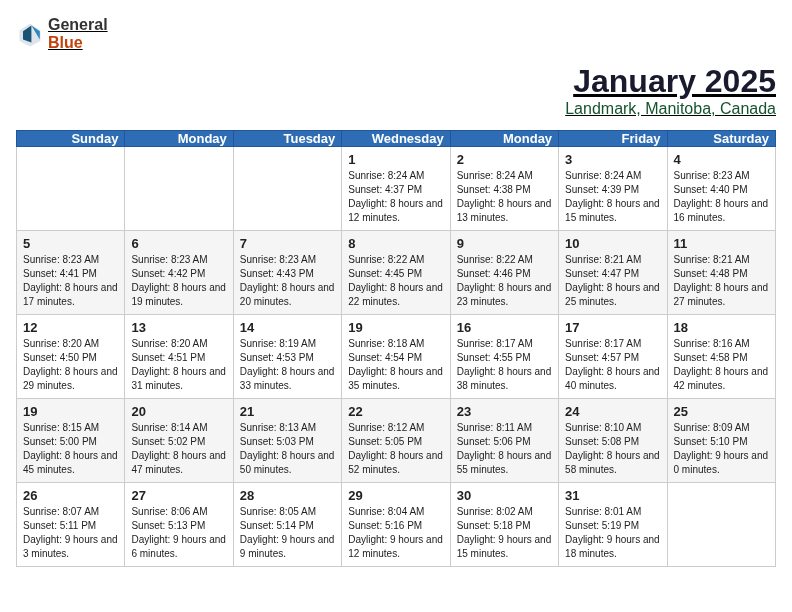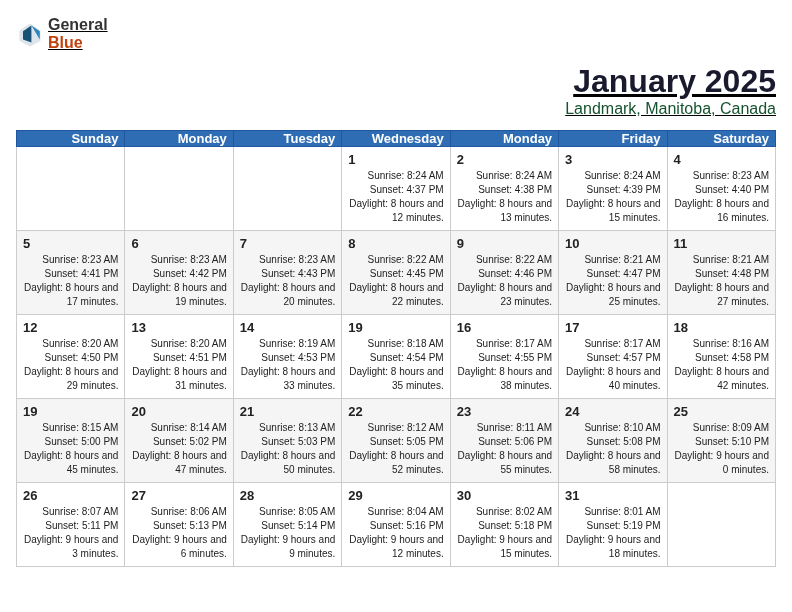--- a/index.html
+++ b/index.html
@@ -82,21 +82,20 @@
     }
     .day-num {
       font-size: 13px;
       font-weight: bold;
       margin-bottom: 2px;
     }
     .day-info {
       font-size: 10px;
       line-height: 1.4;
       color: #222;
-      text-align: right;
     }
     .empty-cell {
       background: #f9f9f9;
     }
   </style>
 </head>
 <body>
 
 <div class="header">
   <div class="logo">

